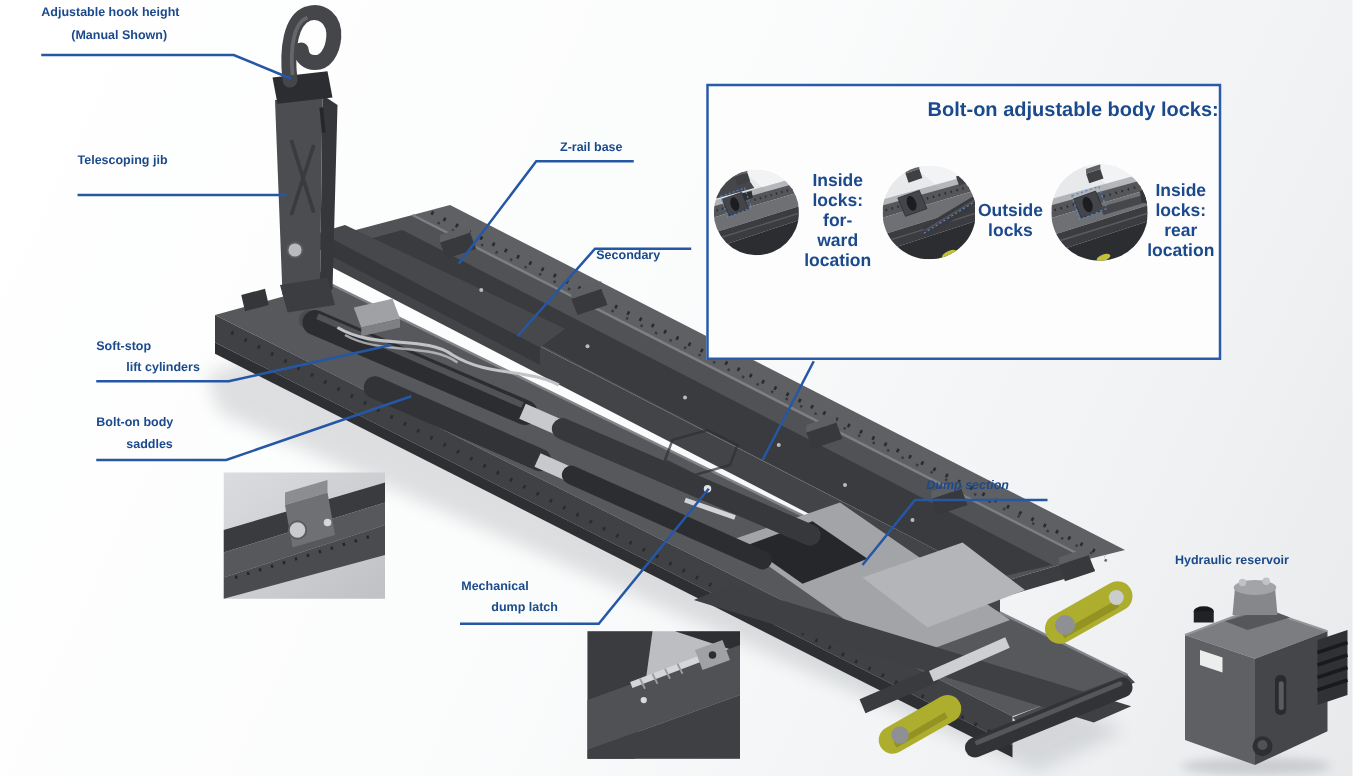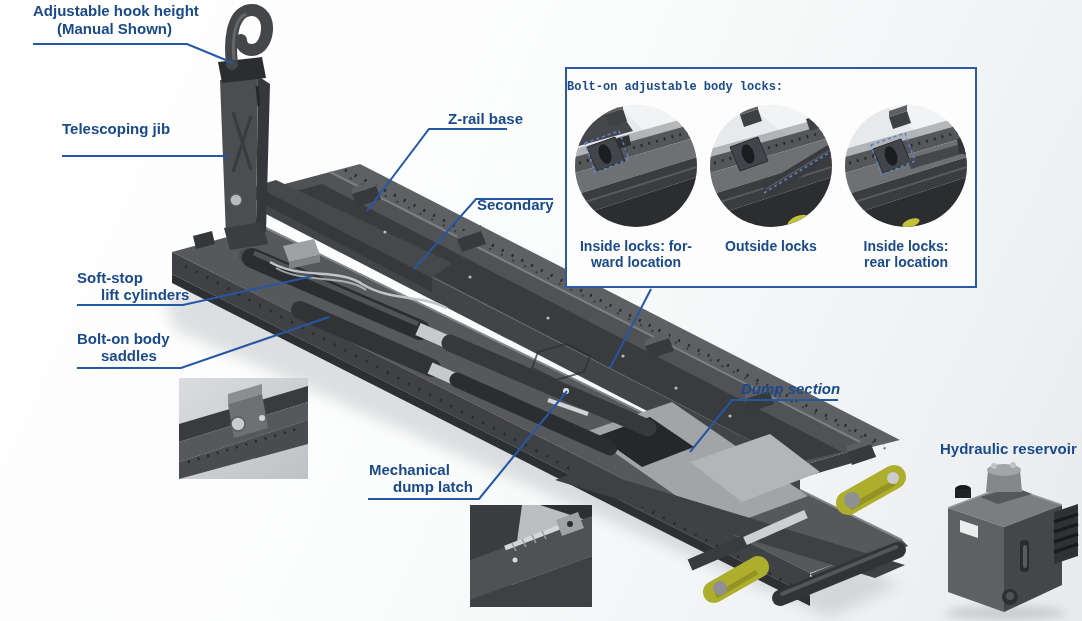--- a/index.html
+++ b/index.html
@@ -5,34 +5,33 @@
   html,body{margin:0;padding:0;}
   body{
     width:1082px;height:621px;position:relative;overflow:hidden;
     font-family:"Liberation Sans",sans-serif;
     background:linear-gradient(115deg,#ffffff 0%,#fbfcfc 45%,#eef0f2 85%,#e7e9eb 100%);
   }
   #scene{position:absolute;left:0;top:0;width:1082px;height:621px;}
   .leader{stroke:var(--leader-color,#2557a5);stroke-width:2;fill:none;}
   .lbl{
     position:absolute;color:var(--label-color,#1b4a8c);
-    font-weight:bold;font-size:15px;line-height:18px;white-space:nowrap;
+    font-weight:bold;font-size:10px;line-height:18px;white-space:nowrap;
   }
   .lbl .l2{display:block;margin-left:24px;}
   .inset-box{
     position:absolute;left:565px;top:67px;width:412px;height:221px;
     border:2px solid var(--inset-border,#2b5ba8);background:#fdfdfe;box-sizing:border-box;
   }
   .inset-title{
-    text-align:left;margin-top:11px;font-weight:bold;font-size:12px;
+    text-align:right;margin-top:11px;font-weight:bold;font-size:16px;
     color:var(--label-color,#1b4a8c);
-    font-family:Liberation Mono, monospace;
   }
   .inset-items{display:flex;justify-content:center;gap:4px;margin-top:11px;}
-  .inset-item{width:131px;display:flex;flex-direction:column;align-items:center;}
+  .inset-item{width:131px;display:flex;flex-direction:row;align-items:center;}
   .inset-caption{
     margin-top:11px;text-align:center;font-weight:bold;font-size:14px;line-height:16px;
     color:var(--label-color,#1b4a8c);
   }
   .circle-photo{display:block;}
 </style>
 </head>
 <body>
 
 <svg id="scene" viewBox="0 0 1082 621" aria-hidden="true">

